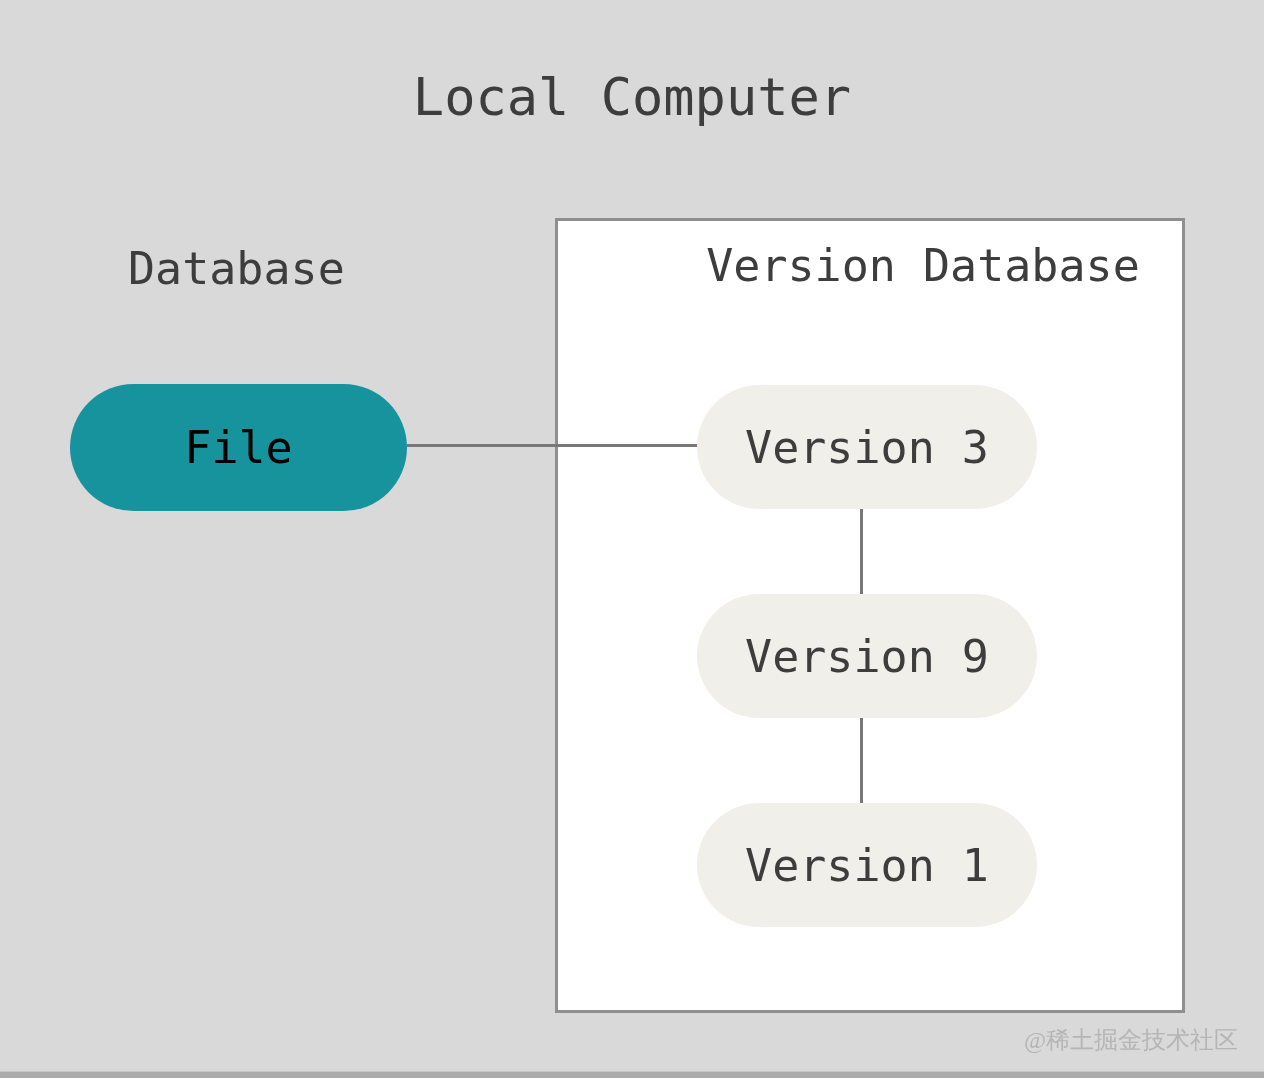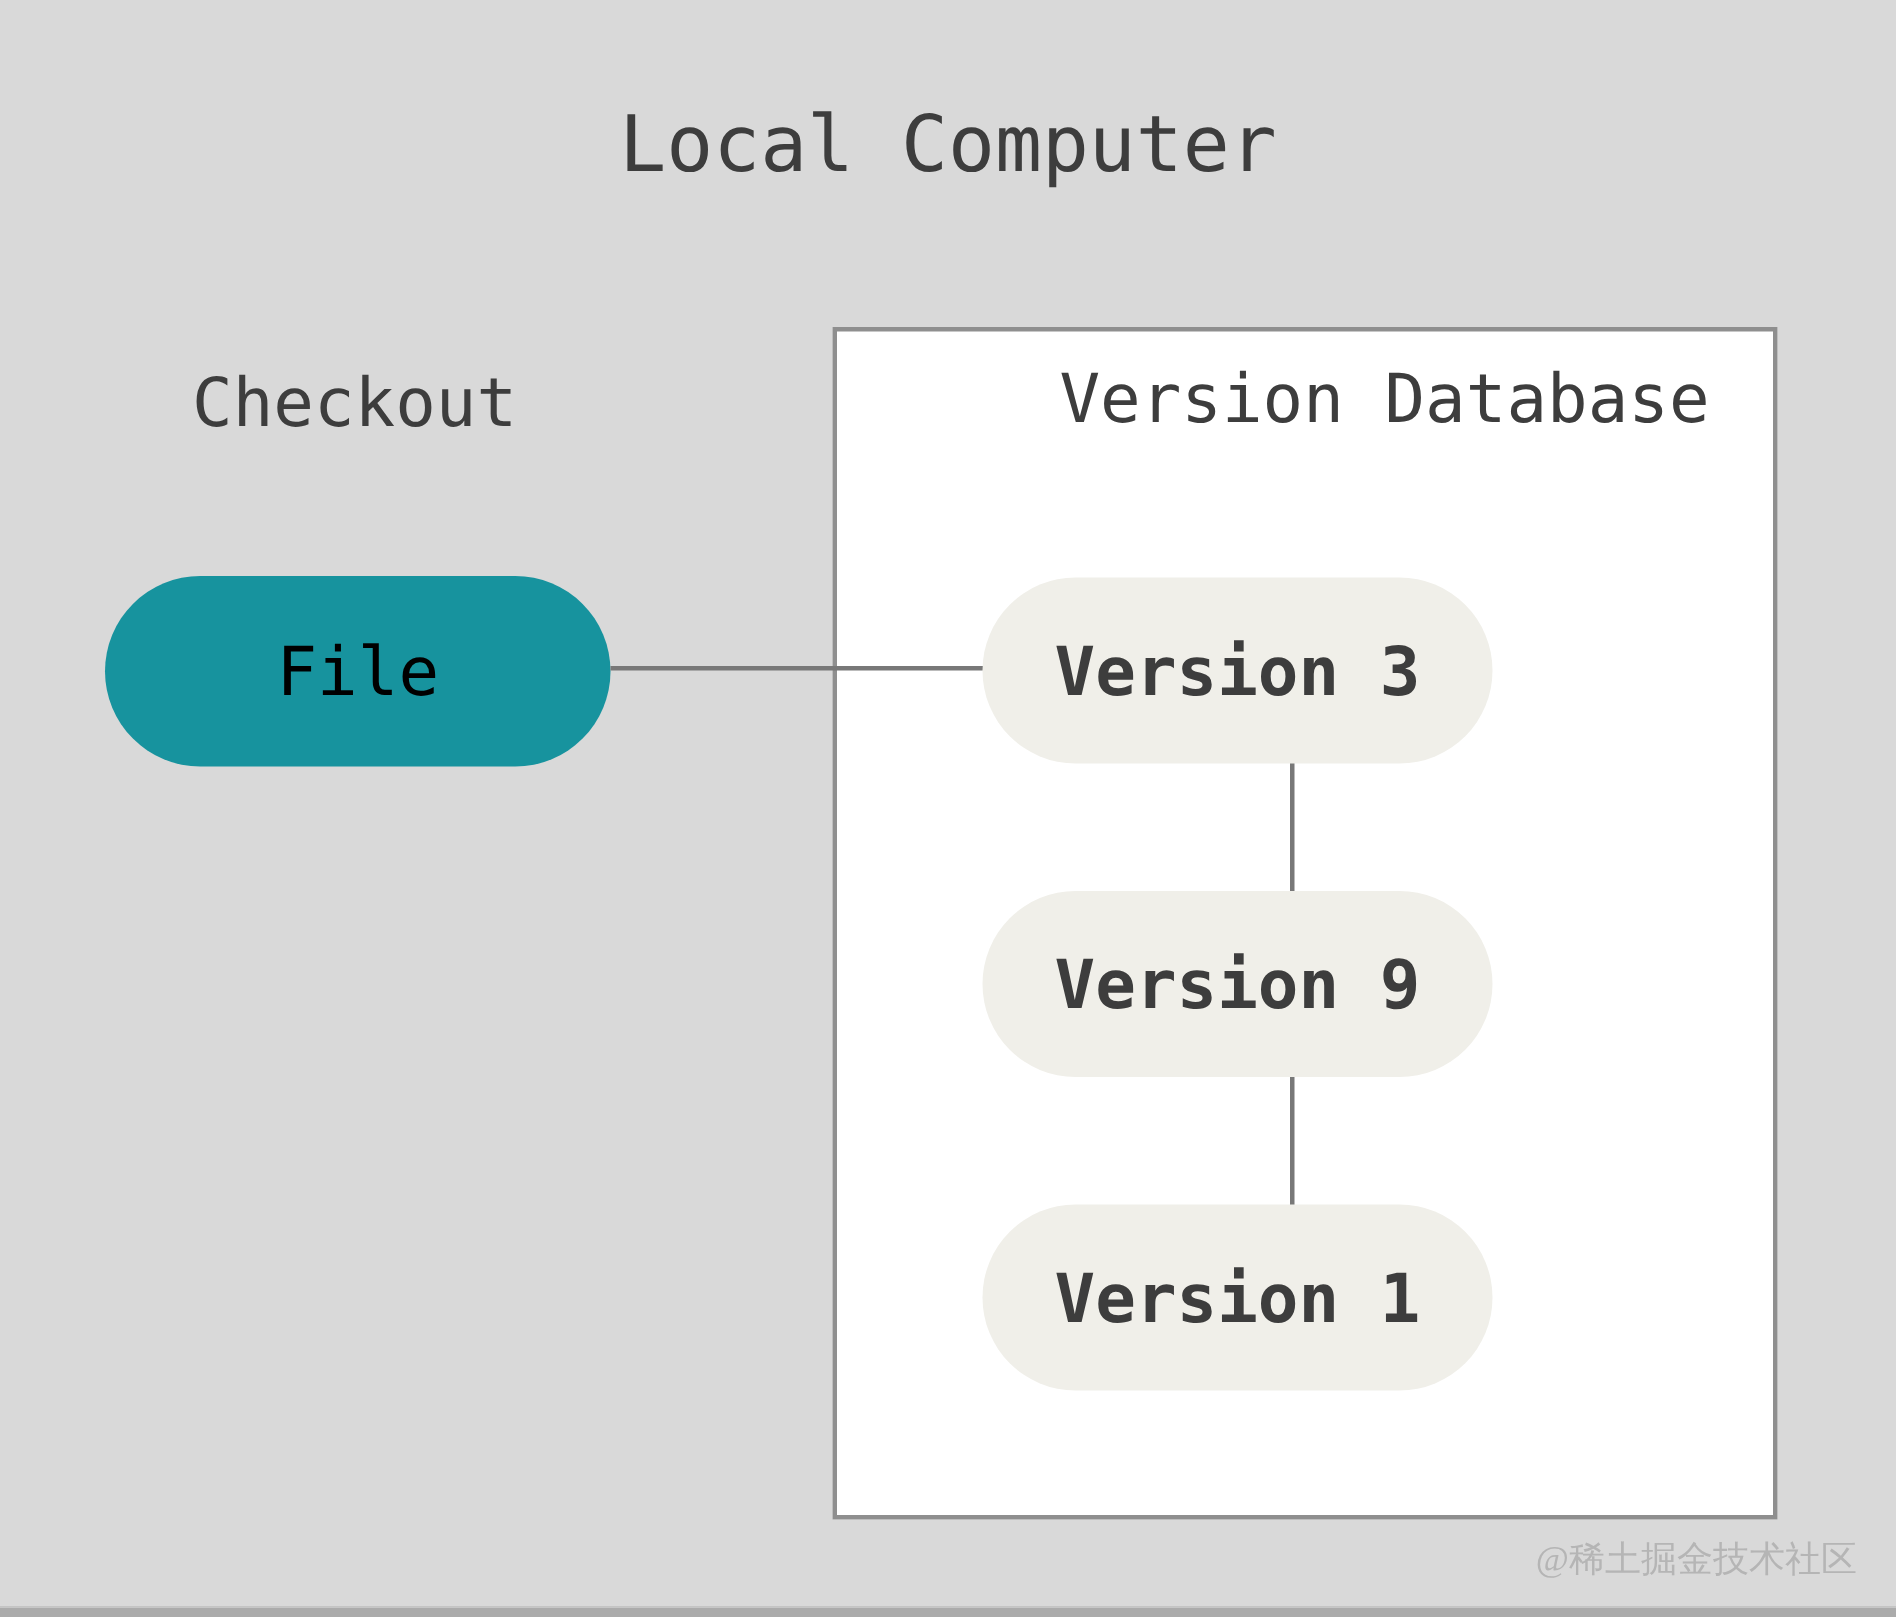--- a/index.html
+++ b/index.html
@@ -73,26 +73,25 @@
     left: 555px;
     top: 243px;
     width: 736px;
     text-align: center;
     font-size: 45px;
     line-height: 1;
     color: var(--ink, #3d3d3d);
   }
 
   .version-pill {
-    left: 655px;
+    left: 697px;
     width: 340px;
     height: 124px;
     background: var(--node-bg, #f0efe9);
     color: var(--ink, #3d3d3d);
-    font-weight: bold;
   }
   .version-pill.v3 { top: 385px; }
   .version-pill.v2 { top: 594px; }
   .version-pill.v1 { top: 803px; }
 
   .connector {
     position: absolute;
     background: var(--line, #787878);
   }
   .connector.h-file {
@@ -134,21 +133,21 @@
     border-top: 1px solid #c6c6c6;
   }
 </style>
 </head>
 <body>
 
 <div class="canvas">
 
   <div class="diagram-title">Local Computer</div>
 
-  <div class="checkout-label">Checkout</div>
+  <div class="checkout-label">Database</div>
 
   <div class="pill file-pill">
     <span>File</span>
   </div>
 
   <div class="vdb-box"></div>
 
   <div class="vdb-title">Version Database</div>
 
   <div class="connector h-file"></div>

